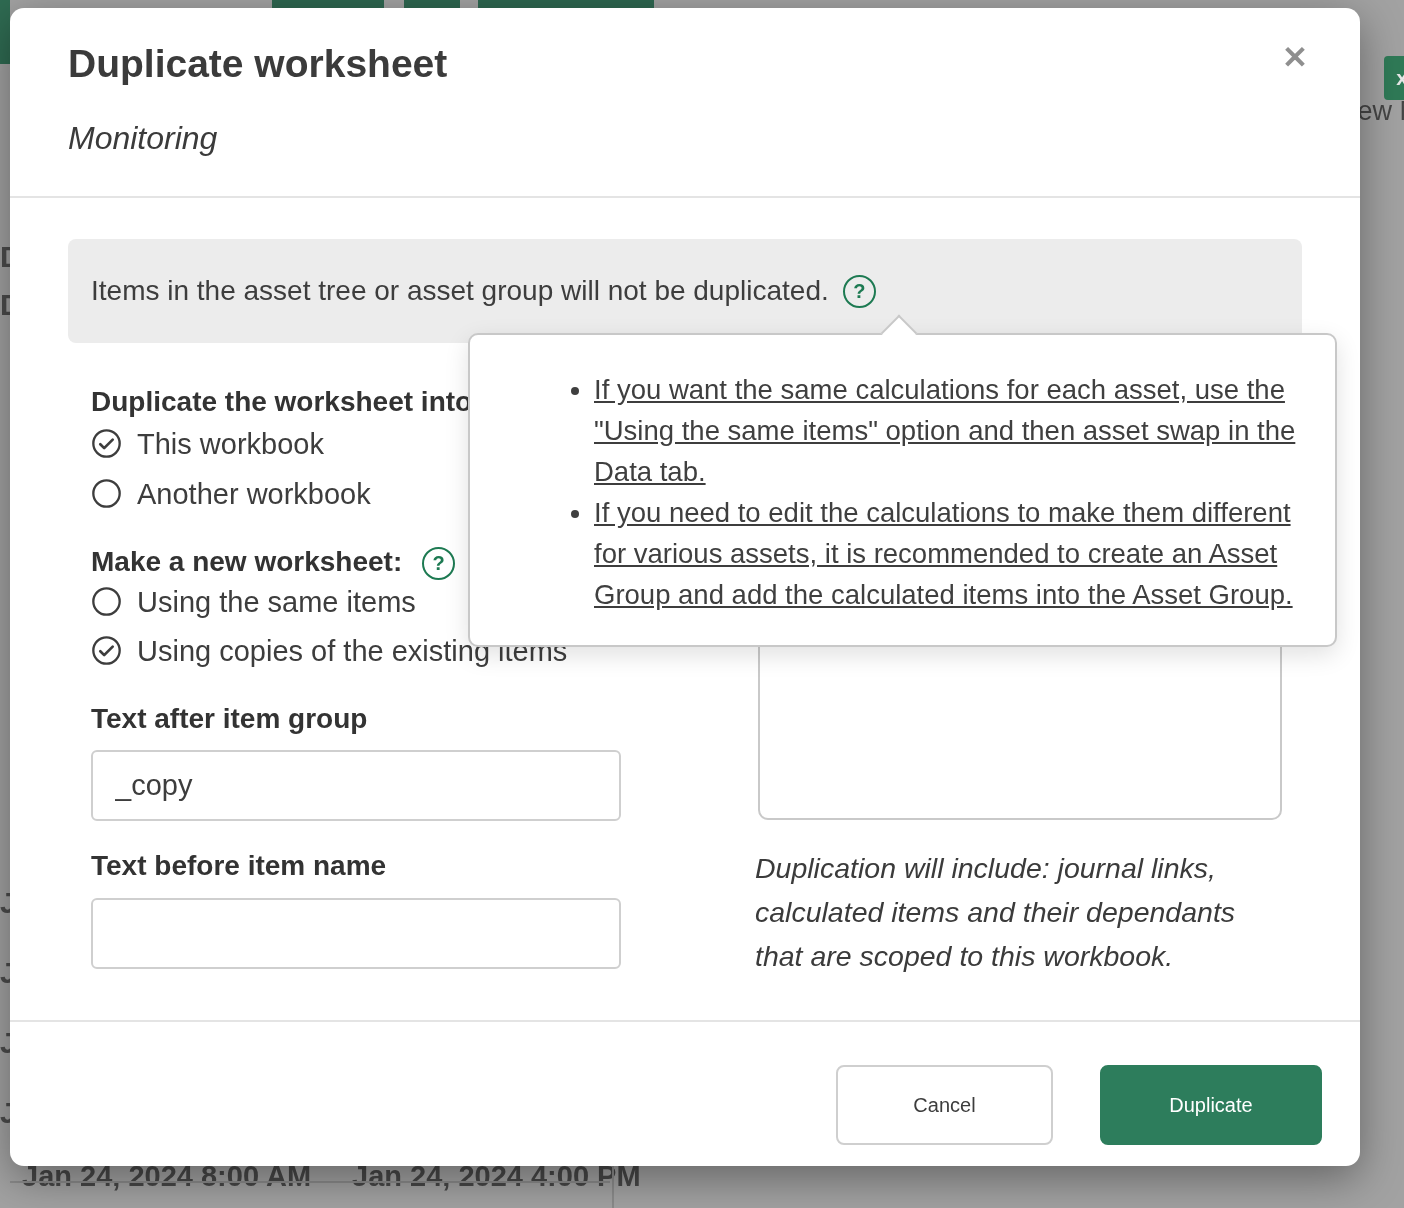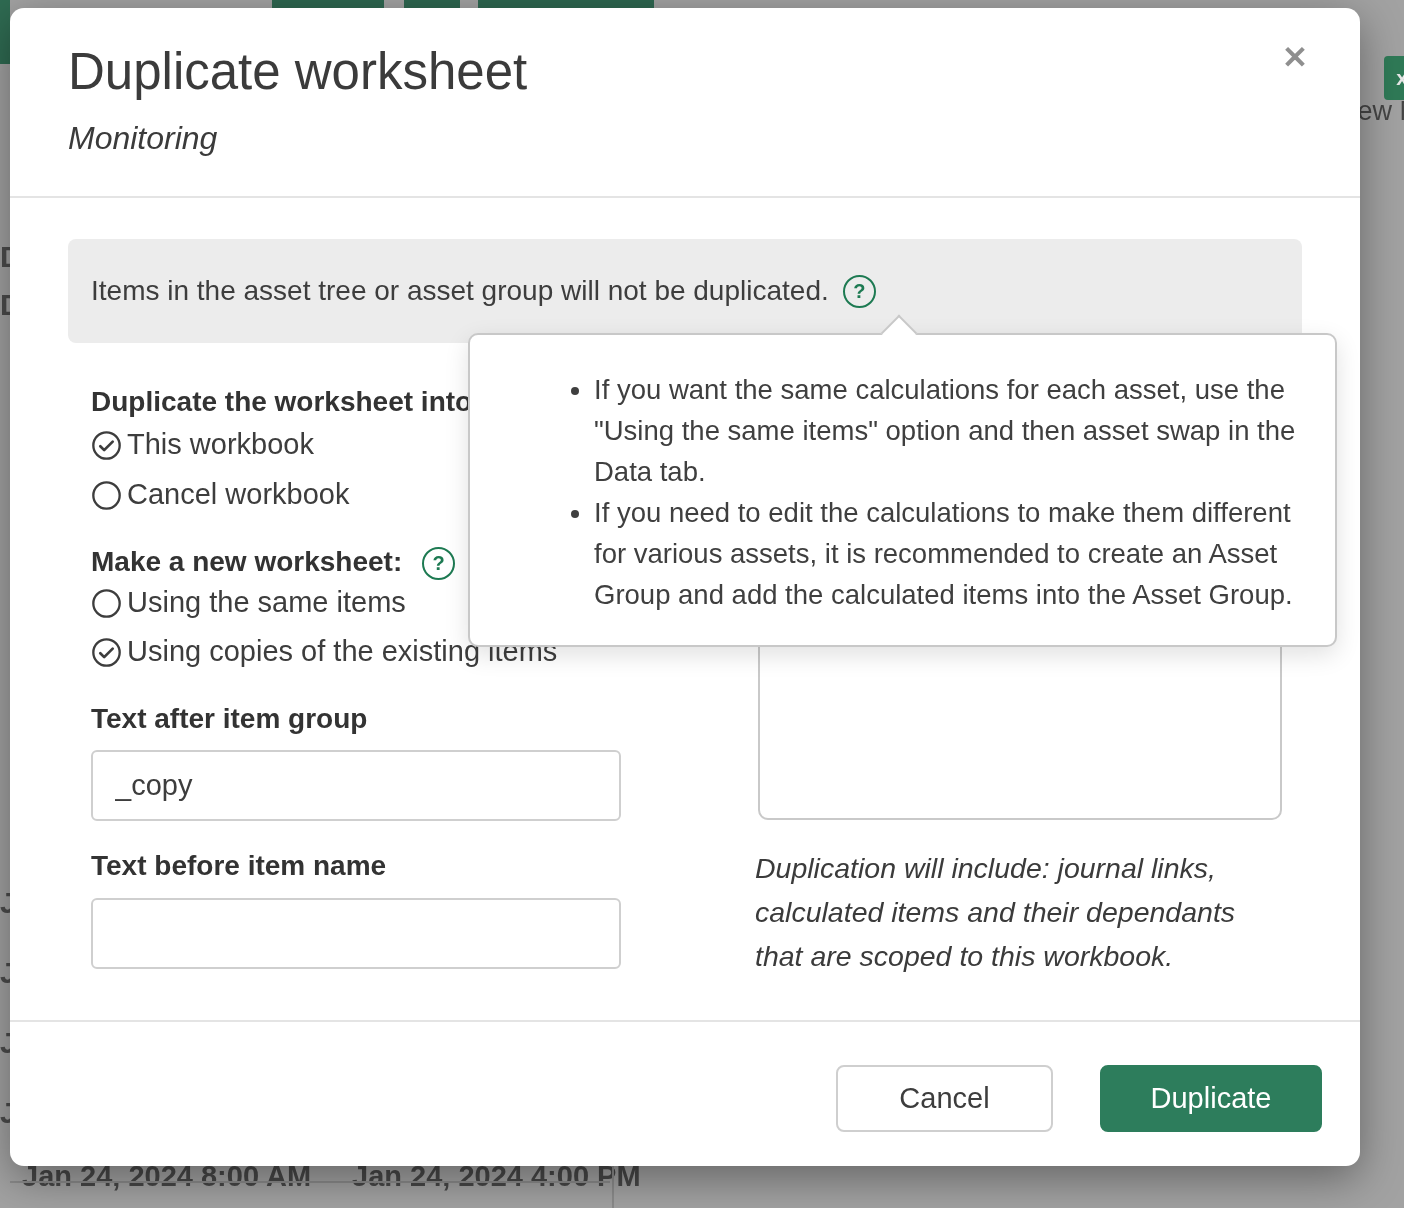--- a/index.html
+++ b/index.html
@@ -33,21 +33,21 @@
   }
 
   
   .modal {
     position: absolute; left: 10px; top: 8px;
     width: 1350px; height: 1158px;
     background: #ffffff; border-radius: 14px;
     box-shadow: 0 12px 44px rgba(0,0,0,0.38);
     z-index: 10; color: #3d3d3d;
   }
-  .m-title { position: absolute; left: 58px; top: 34px; font-size: 51px; font-weight: 400; color: #3b3b3b; }
+  .m-title { position: absolute; left: 58px; top: 34px; font-size: 39px; font-weight: 700; color: #3b3b3b; }
   .m-sub   { position: absolute; left: 58px; top: 112px; font-size: 32px; font-style: italic; color: #3b3b3b; }
   .m-close {
     position: absolute; right: 52px; top: 34px;
     background: none; border: none; cursor: pointer;
     font-size: 31px; color: #8f8f8f; font-weight: 700; line-height: 1;
     font-family: "Liberation Sans", sans-serif;
   }
   .hdiv { position: absolute; left: 0; width: 100%; height: 0; border-top: 2px solid #e4e4e4; }
   .hdiv-top { top: 188px; }
   .hdiv-bottom { top: 1012px; }
@@ -64,21 +64,21 @@
     border: 2.5px solid #1d7a52; border-radius: 50%;
     color: #1d7a52; font-size: 20px; font-weight: 700; cursor: pointer;
     background: transparent; flex: 0 0 auto;
   }
 
   .form-label { position: absolute; left: 81px; font-size: 28px; font-weight: 700; color: #333; white-space: nowrap; }
   .form-label .q-icon { vertical-align: middle; margin-left: 12px; }
 
   .radio-row {
     position: absolute; left: 81px;
-    display: flex; align-items: flex-end; gap: 5px;
+    display: flex; align-items: flex-start; gap: 15px;
     background: none; border: none; padding: 0; cursor: pointer;
     font-family: "Liberation Sans", sans-serif;
   }
   .radio-row svg { display: block; flex: 0 0 auto; }
   .radio-label { font-size: 29px; color: #3d3d3d; white-space: nowrap; }
 
   .text-input {
     position: absolute; left: 81px; width: 530px; height: 71px;
     border: 2px solid #cfcfcf; border-radius: 6px;
     font-size: 29px; color: #3d3d3d; padding: 0 22px;
@@ -101,27 +101,27 @@
     background: #fff; border: 2px solid #c8c8c8; border-radius: 10px;
     box-shadow: 0 8px 24px rgba(0,0,0,0.12);
     padding: 24px 26px 30px 32px; z-index: 5;
   }
   .tt-arrow {
     position: absolute; left: 416px; top: -15px; width: 26px; height: 26px;
     background: #fff; transform: rotate(45deg);
     border-left: 2px solid #c8c8c8; border-top: 2px solid #c8c8c8;
   }
   .tt-title { font-size: 28px; color: #3f3f3f; }
-  .tt-list { margin: 10px 0 0 0; padding-left: 92px; }
+  .tt-list { margin: 10px 0 0 0; padding-left: 92px; text-decoration: underline; }
   .tt-list li { font-size: 27.5px; line-height: 41px; color: #3f3f3f; max-width: 710px; }
 
   
   .btn {
-    position: absolute; top: 1057px; height: 67px;
-    border-radius: 8px; font-size: 29px; cursor: pointer;
+    position: absolute; top: 1057px; height: 80px;
+    border-radius: 8px; font-size: 20px; cursor: pointer;
     font-family: "Liberation Sans", sans-serif;
   }
   .btn-cancel { left: 826px; width: 217px; background: #fff; border: 2px solid #cfcfcf; color: #3d3d3d; }
   .btn-primary { left: 1090px; width: 222px; background: #2d7d5c; border: 2px solid #2d7d5c; color: #fff; }
 </style>
 </head>
 <body>
 
 <div class="stage">
 
@@ -167,21 +167,21 @@
         <circle cx="12" cy="12" r="10.2" fill="none" stroke="#3d3d3d" stroke-width="1.8"></circle>
         <path d="M7.2 12.6l3 3L16.8 9" fill="none" stroke="#3d3d3d" stroke-width="2.1" stroke-linecap="round" stroke-linejoin="round"></path>
       </svg>
       <span class="radio-label">This workbook</span>
     </button>
 
     <button class="radio-row" style="top:470px;">
       <svg viewBox="0 0 24 24" width="31" height="31">
         <circle cx="12" cy="12" r="10.2" fill="none" stroke="#3d3d3d" stroke-width="1.8"></circle>
       </svg>
-      <span class="radio-label">Cancel workbook</span>
+      <span class="radio-label">Another workbook</span>
     </button>
 
     <div class="form-label" style="top:538px;">
       <span>Make a new worksheet:</span>
       <span class="q-icon">?</span>
     </div>
 
     <button class="radio-row" style="top:578px;">
       <svg viewBox="0 0 24 24" width="31" height="31">
         <circle cx="12" cy="12" r="10.2" fill="none" stroke="#3d3d3d" stroke-width="1.8"></circle>

